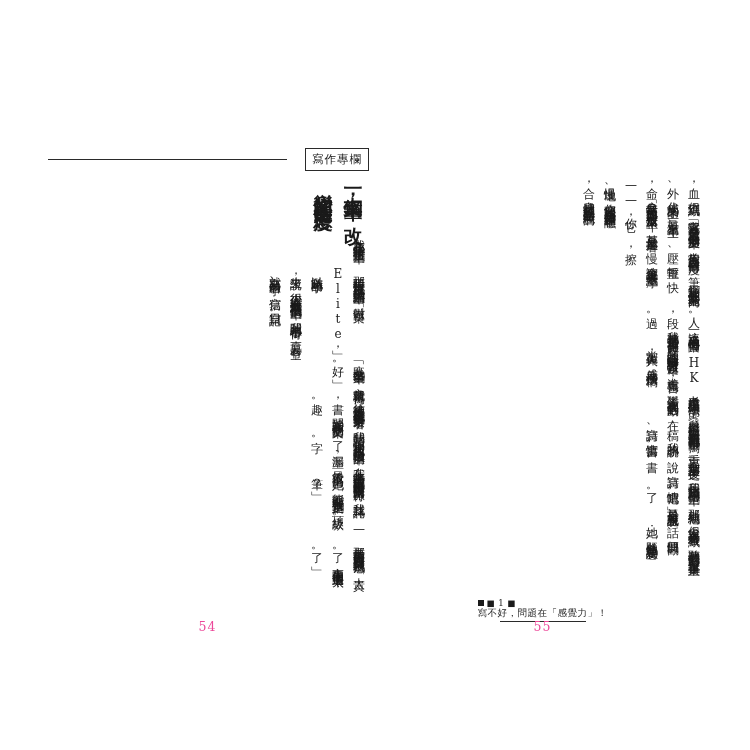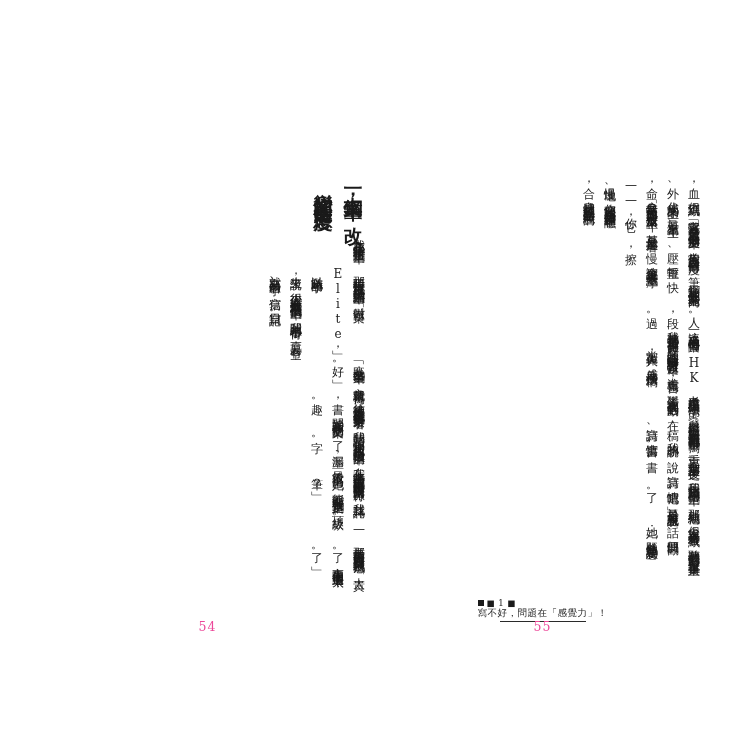--- a/index.html
+++ b/index.html
@@ -165,20 +165,24 @@
 </style>
 </head>
 <body>
 
 <div class="page">
 
   <div class="spread">
 
     <div class="leaf leaf-right">
 
+      <div class="header-band">
+        <div class="header-rule"></div>
+        <div class="section-tag">寫作專欄</div>
+      </div>
 
       <div class="vtext">
         <div class="chapter-title">一支鋼筆，改變你的生活態度</div>
         <div class="para indent">我在小學三年級時迷上了鋼筆。</div>
         <div class="para">那時很流行一種單手可以伸縮的鋼筆，叫做「百樂Elite」，以當時的小學
 生來說，很少人能擁有一支價格不低的鋼筆。我開心得不得了！只要一有空，
 就寫自己的名字、寫信、寫日記。</div>
         <div class="para">「既然拿著鋼筆，文章就得寫得好。」</div>
         <div class="para">彷彿是被那支藍色鋼筆身素引著，我開始讀書，開始享受寫作文的樂趣。</div>
         <div class="para">那支被我用得不合極限的筆，在我上高中前後壞了，漏墨，最後寫不出字。</div>

